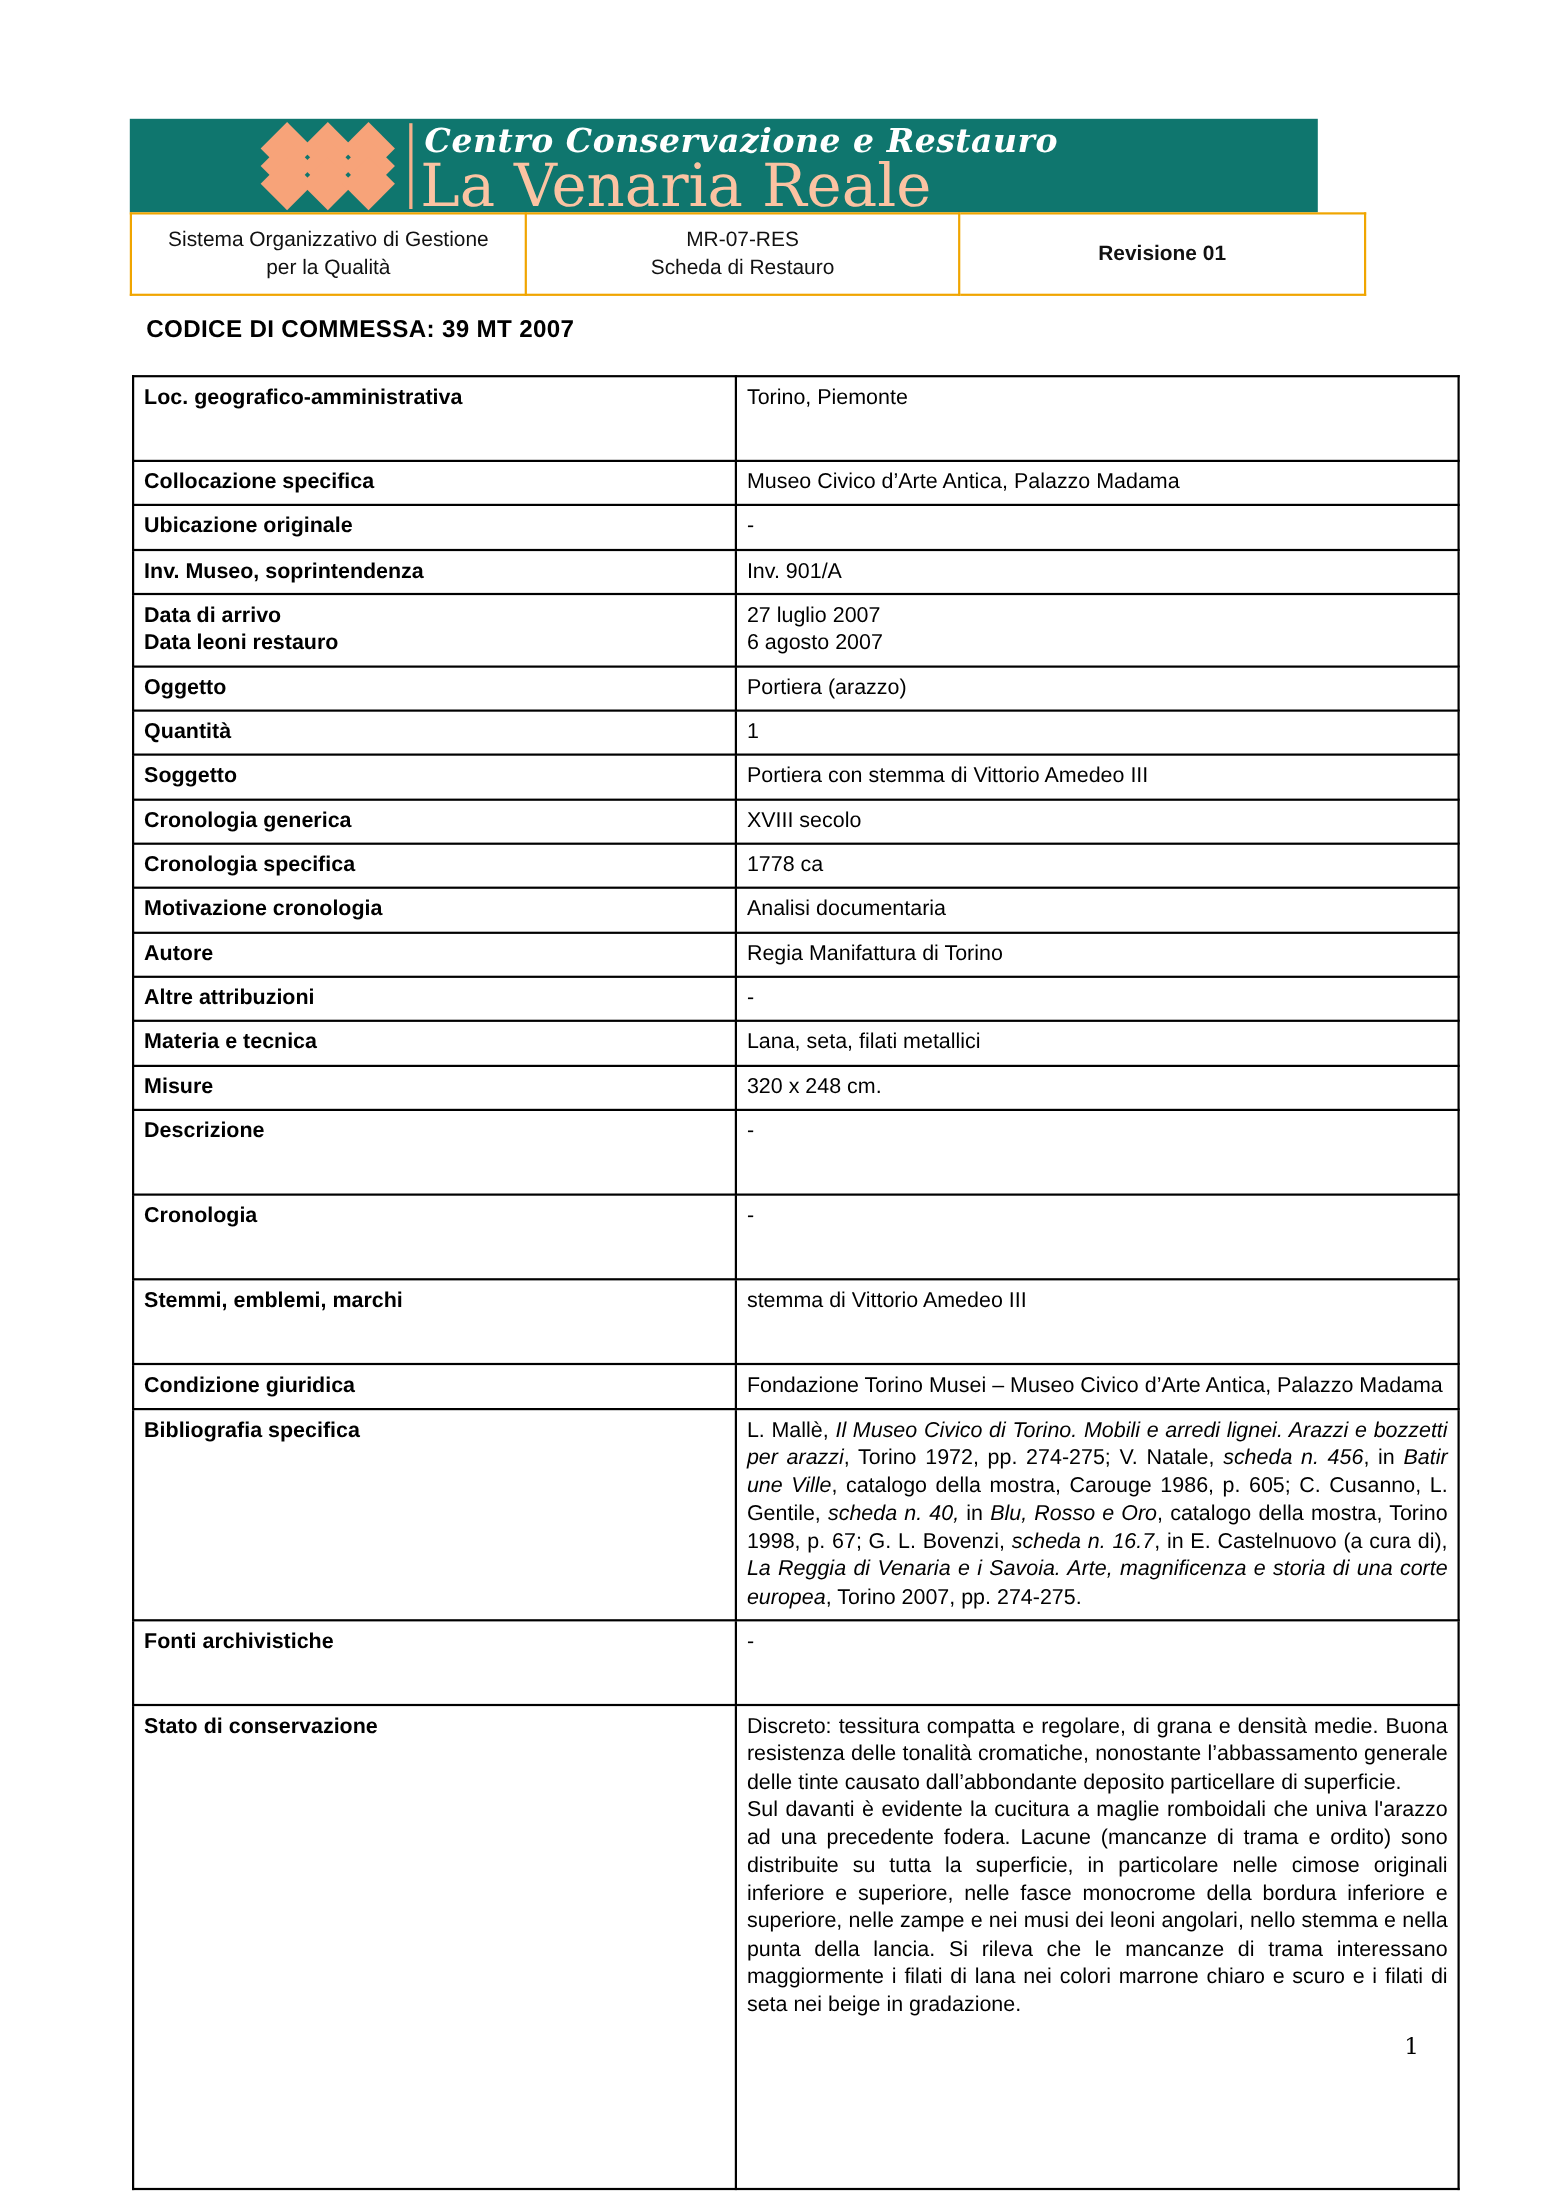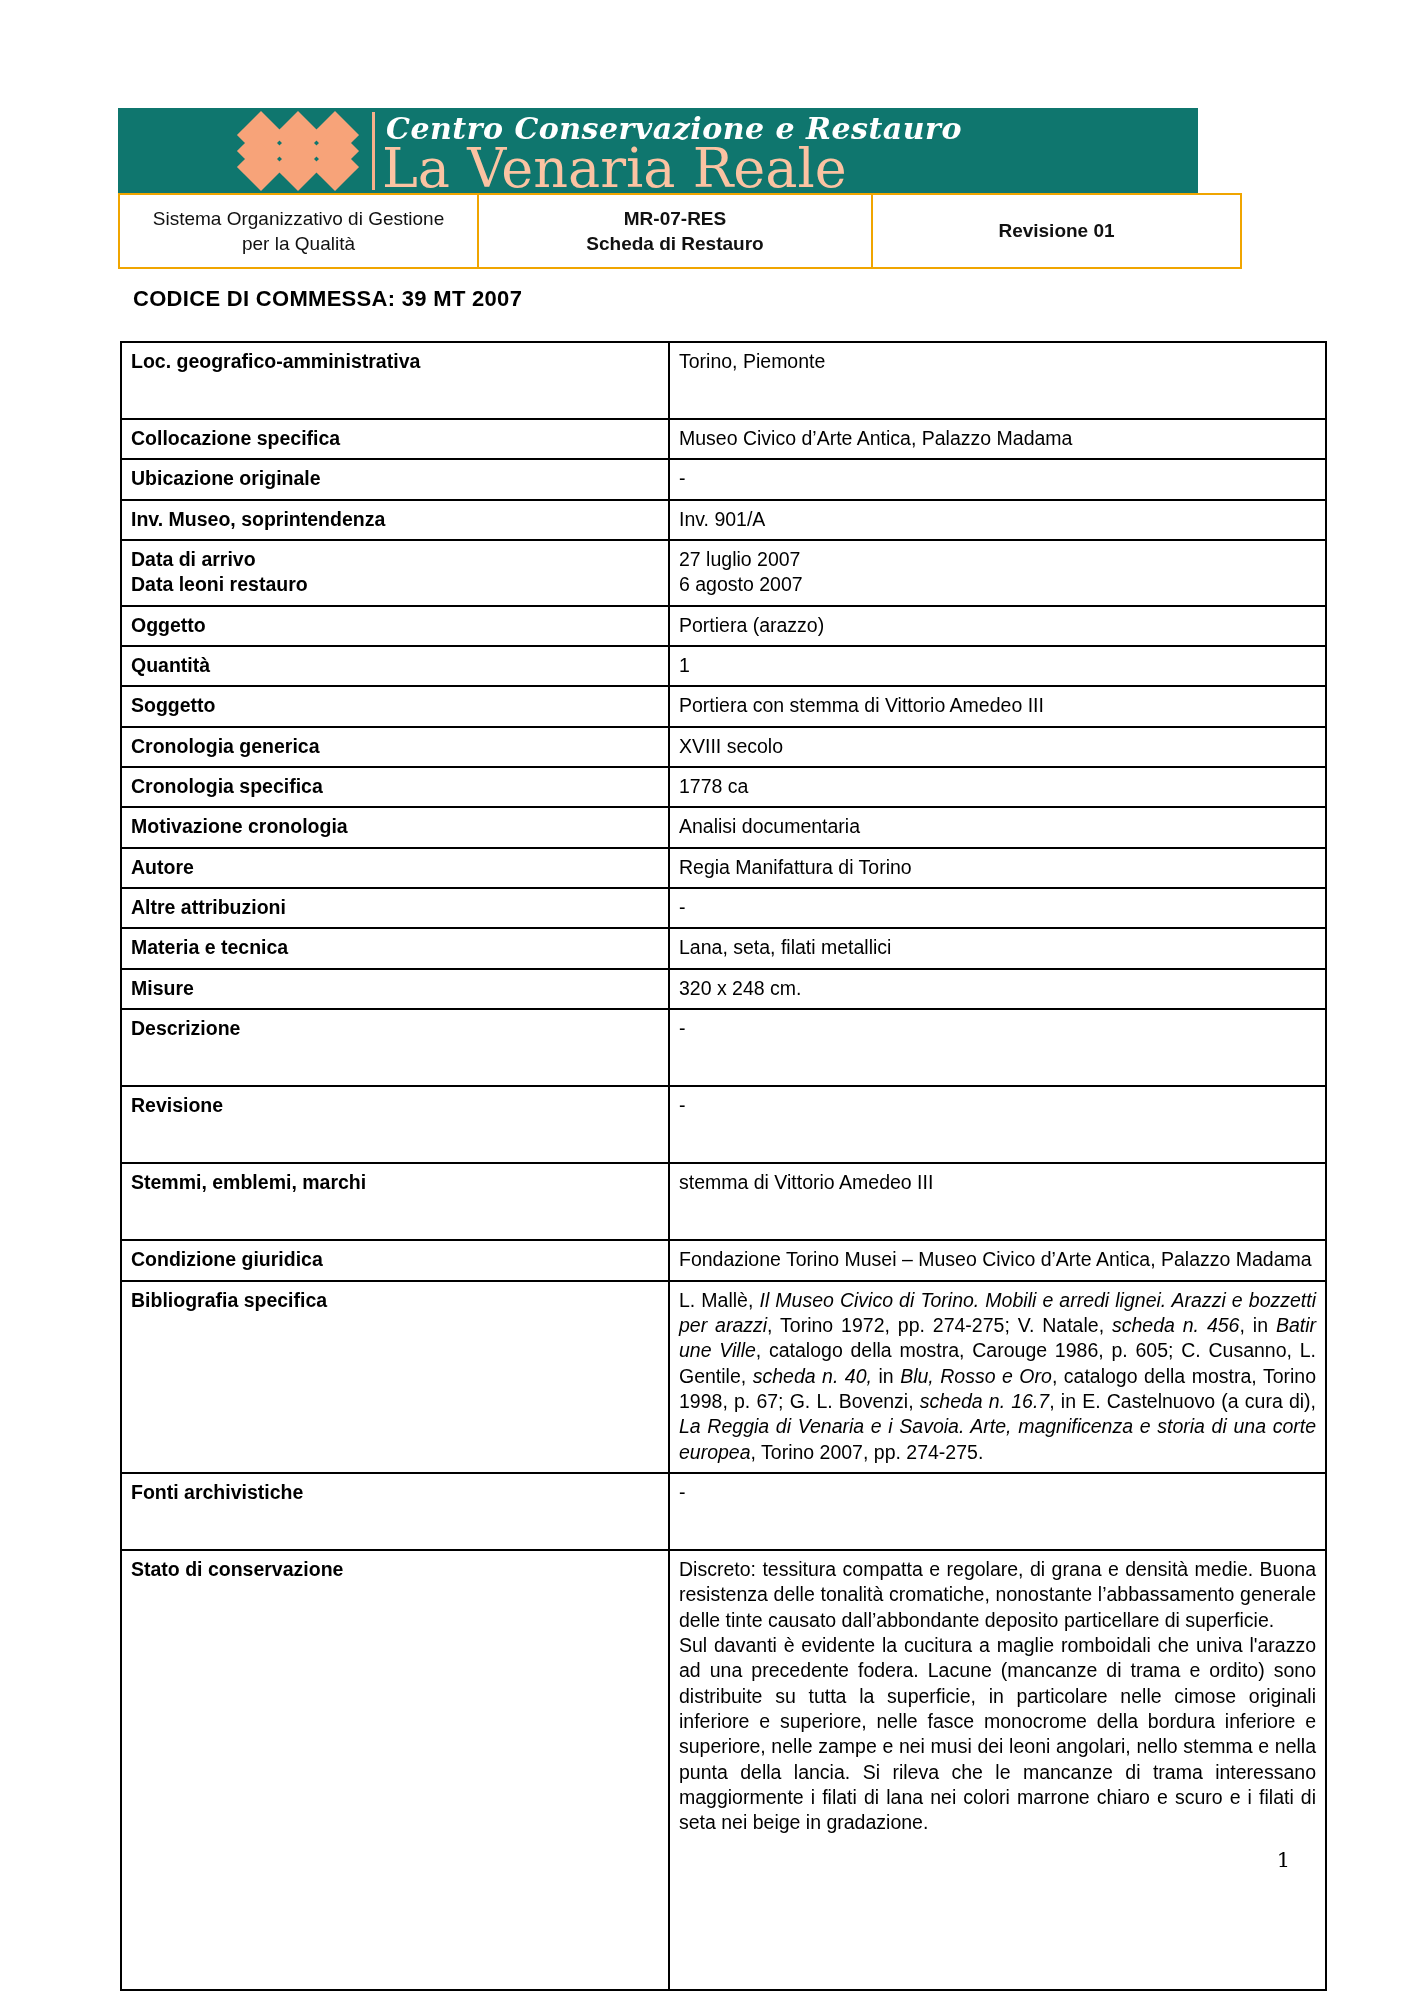--- a/index.html
+++ b/index.html
@@ -100,21 +100,21 @@
     border: 2px solid #f0a500;
     text-align: center;
     vertical-align: middle;
     font-size: 19px;
     line-height: 1.32;
     padding: 8px 6px;
     height: 56px;
     color: #111;
   }
   td.hdr-c1 { width: 345px; }
-  td.hdr-c2 { width: 380px; font-weight: bold; }
+  td.hdr-c2 { width: 380px; }
   td.hdr-c3 { width: 355px; font-weight: bold; }
 
   
   .commessa {
     position: absolute;
     left: 133px;
     top: 286px;
     font-size: 22px;
     font-weight: bold;
     letter-spacing: 0.3px;
@@ -288,21 +288,21 @@
       <td class="lab">Misure</td>
       <td class="val"> 320 x 248 cm.</td>
     </tr>
 
     <tr>
       <td class="lab tall-1">Descrizione</td>
       <td class="val tall-1">-</td>
     </tr>
 
     <tr>
-      <td class="lab tall-1">Revisione</td>
+      <td class="lab tall-1">Cronologia</td>
       <td class="val tall-1">-</td>
     </tr>
 
     <tr>
       <td class="lab tall-1">Stemmi, emblemi, marchi</td>
       <td class="val tall-1">stemma di Vittorio Amedeo III</td>
     </tr>
 
     <tr>
       <td class="lab">Condizione giuridica</td>

